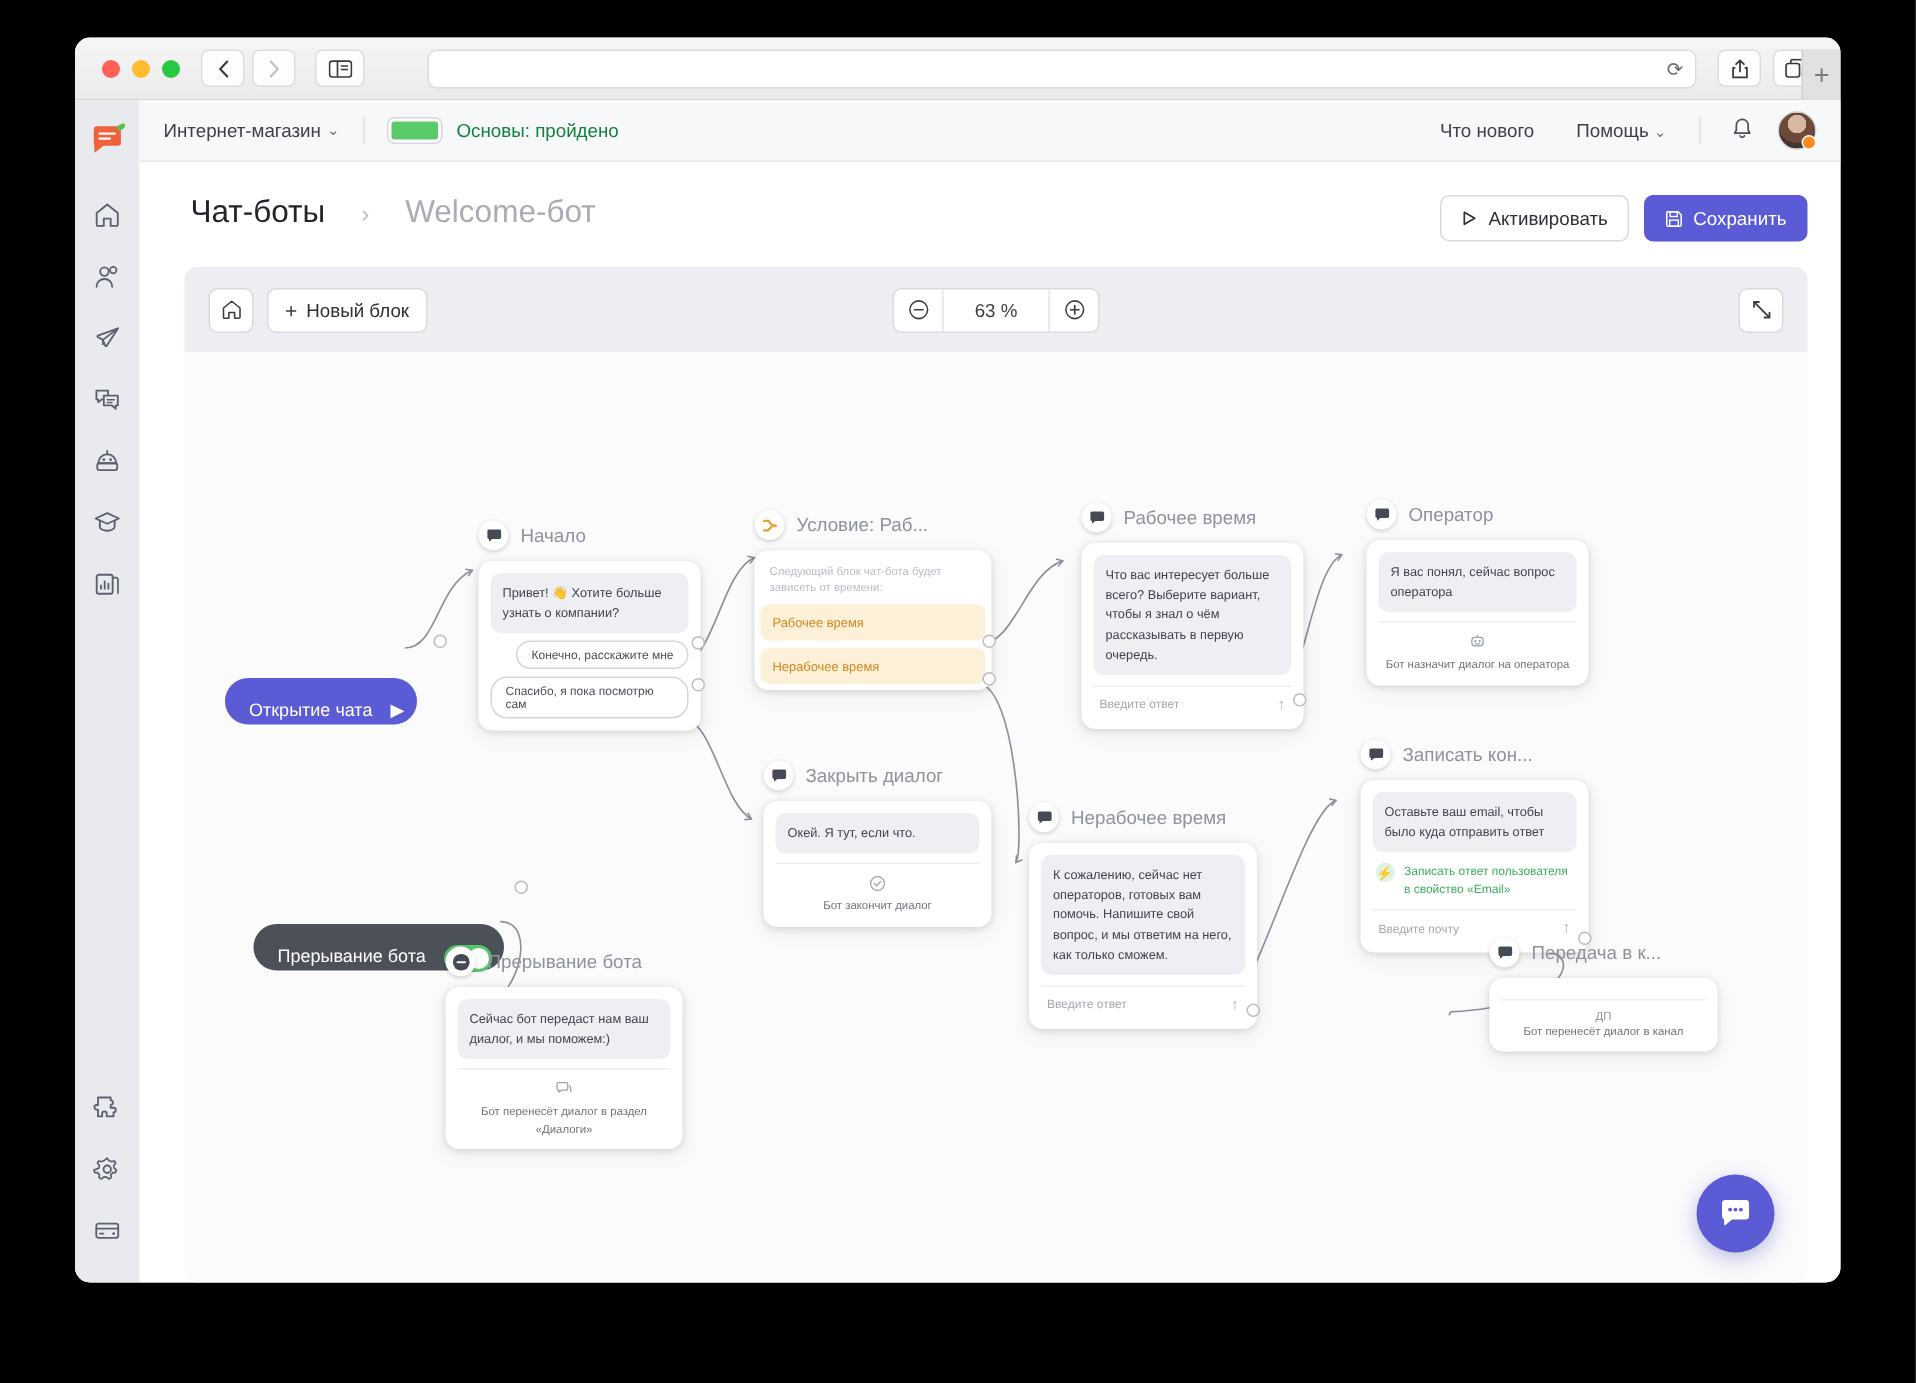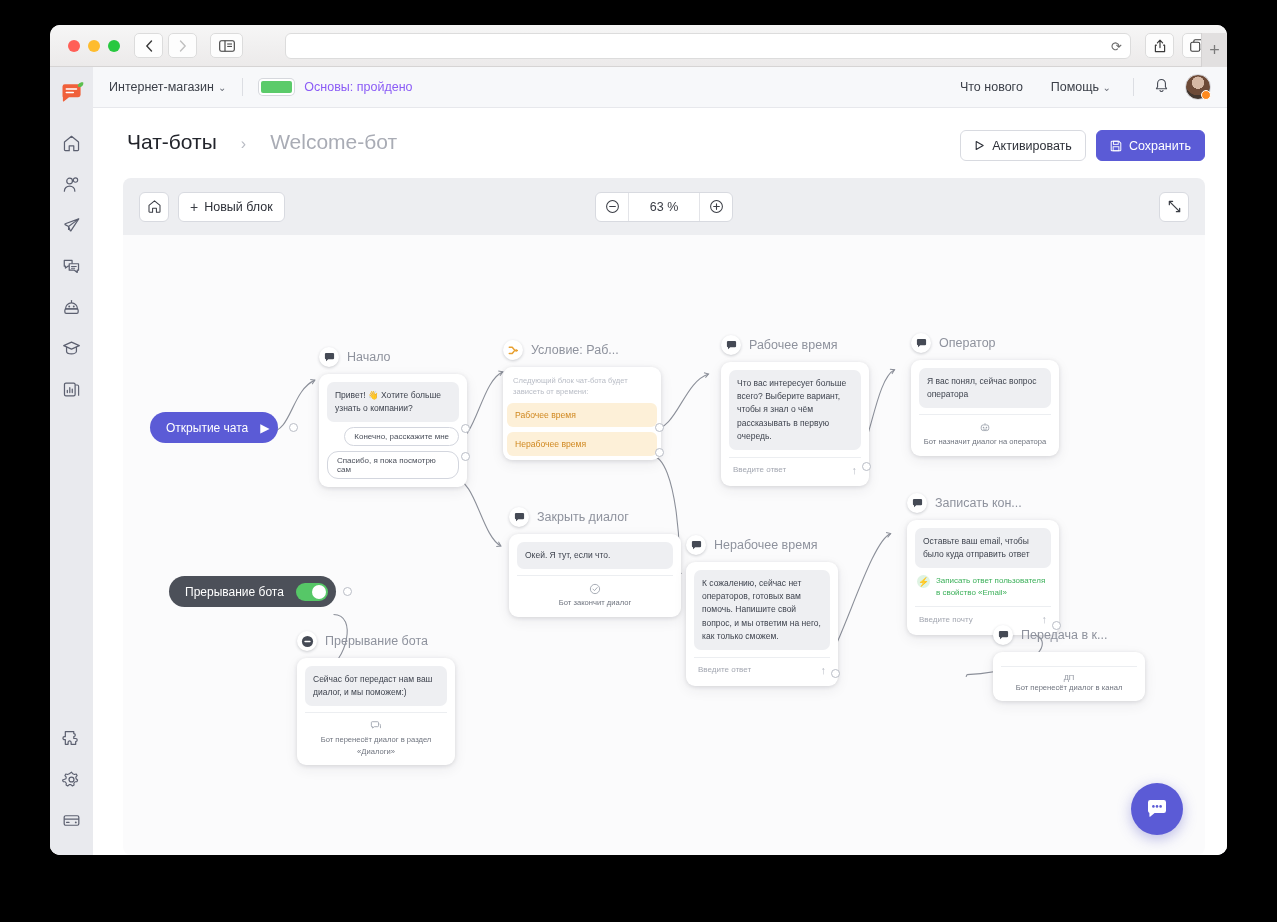--- a/index.html
+++ b/index.html
@@ -84,21 +84,21 @@
     display: flex; align-items: center; padding: 0 16px; gap: 0;
     font-size: 12.5px; color: #3c4049;
   }
   .shopsel { display: flex; align-items: center; gap: 4px; cursor: default; }
   .vsep { width: 1px; height: 18px; background: #dcdee3; margin: 0 16px; }
   .progresspill {
     width: 35px; height: 16px; border-radius: 4px;
     background: #5bcb6a; border: 2px solid #ffffff;
     box-shadow: 0 0 0 1px #d6d8dd;
   }
-  .basics { margin-left: 10px; color: #8b5cf6; }
+  .basics { margin-left: 10px; color: #15803d; }
   .topright { margin-left: auto; display: flex; align-items: center; gap: 0; }
   .toplink { color: #3c4049; font-size: 12.5px; padding: 0 14px; }
   .bell { margin: 0 16px; color: #4a4e58; }
   .avatar {
     width: 26px; height: 26px; border-radius: 50%;
     background: radial-gradient(circle at 50% 32%, #d6b8a4 0 30%, #6d4a37 31% 62%, #43362e 63% 100%);
     position: relative; overflow: visible; border: 1px solid #d9d9dd;
   }
   .avatar::after {
     content: ""; position: absolute; right: -1px; bottom: -1px;
@@ -194,23 +194,23 @@
 
   .prop-row { display: flex; gap: 6px; align-items: flex-start; margin-top: 7px; padding: 0 2px; }
   .prop-ic {
     width: 13px; height: 13px; border-radius: 50%; background: #dff3e3;
     color: #3cb05a; font-size: 9px; display: flex; align-items: center; justify-content: center; flex: none;
   }
   .prop-tx { font-size: 8px; color: #3cb05a; line-height: 1.5; }
 
   
   .pill {
-    display: flex; align-items: center; gap: 12px;
-    border-radius: 17px; padding: 0 8px 0 16px; height: 31px;
-    font-size: 12px; color: #fff;
+    display: flex; gap: 12px;
+    border-radius: 17px; padding: 14px 8px 0 16px; height: 31px;
+    font-size: 12px; color: #fff; margin-top: 40px;
   }
   .pill-start { background: #5b5bd6; }
   .pill-interrupt { background: #4c5059; }
   .playglyph { color: #fff; font-size: 12px; }
   .toggle {
     width: 32px; height: 18px; border-radius: 9px; background: #56c767;
     position: relative;
   }
   .toggle::after {
     content: ""; position: absolute; right: 2px; top: 2px;
@@ -555,21 +555,21 @@
                           <circle cx="5.3" cy="6.4" r=".9" fill="#9aa0ab"></circle>
                           <circle cx="8.7" cy="6.4" r=".9" fill="#9aa0ab"></circle>
                           <path d="M5.2 8.4h3.6" stroke="#9aa0ab" stroke-width=".9" stroke-linecap="round"></path>
                         </svg>
                     </div>
                     <div class="actiontext">Бот назначит диалог на оператора</div>
                   </div>
                 </div>
               </div>
 
-              <div class="node" style="left:386px; top:272px; width:172px;">
+              <div class="node" style="left:386px; top:272px; width:152px;">
                 <div class="node-head">
                   <div class="node-badge">
                     <svg width="11" height="11" viewBox="0 0 12 12">
                         <path d="M1 2.2A1.2 1.2 0 0 1 2.2 1h7.6A1.2 1.2 0 0 1 11 2.2v4.6A1.2 1.2 0 0 1 9.8 8H4.6L2.2 10V8A1.2 1.2 0 0 1 1 6.8z" fill="#454a55"></path>
                       </svg>
                   </div>
                   <span class="node-title">Закрыть диалог</span>
                 </div>
                 <div class="node-card">
                   <div class="bubble">Окей. Я тут, если что.</div>

